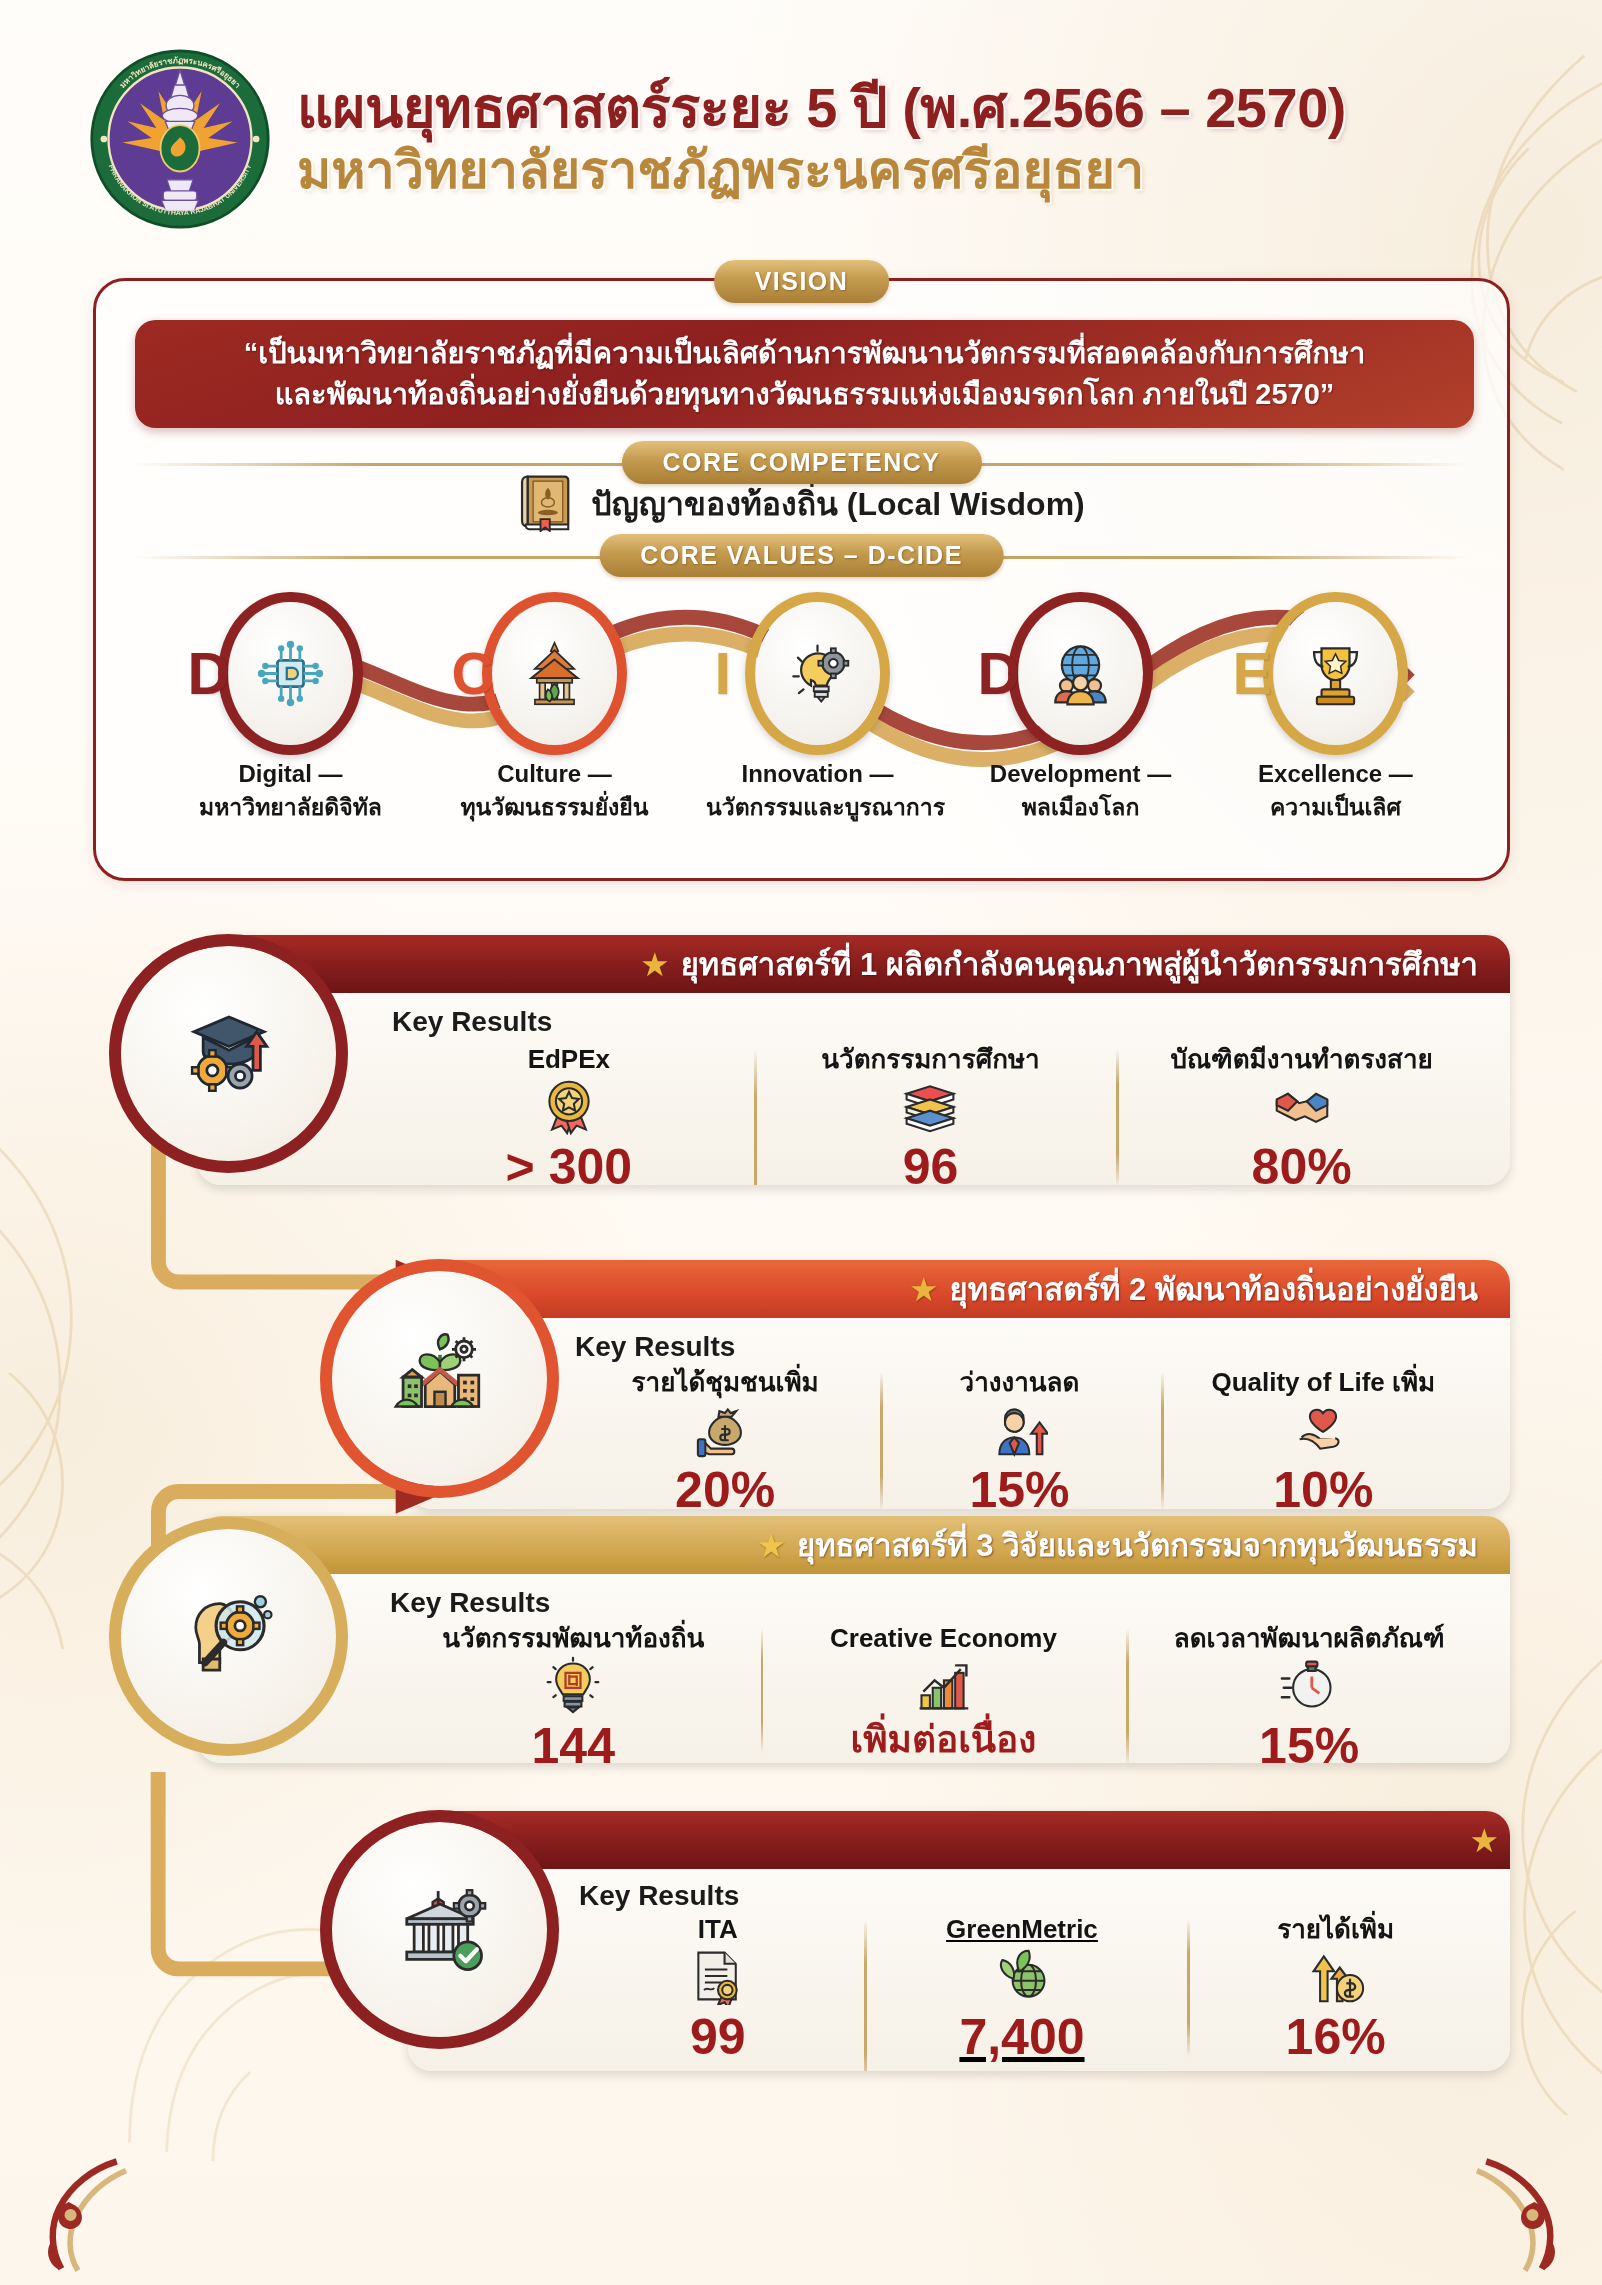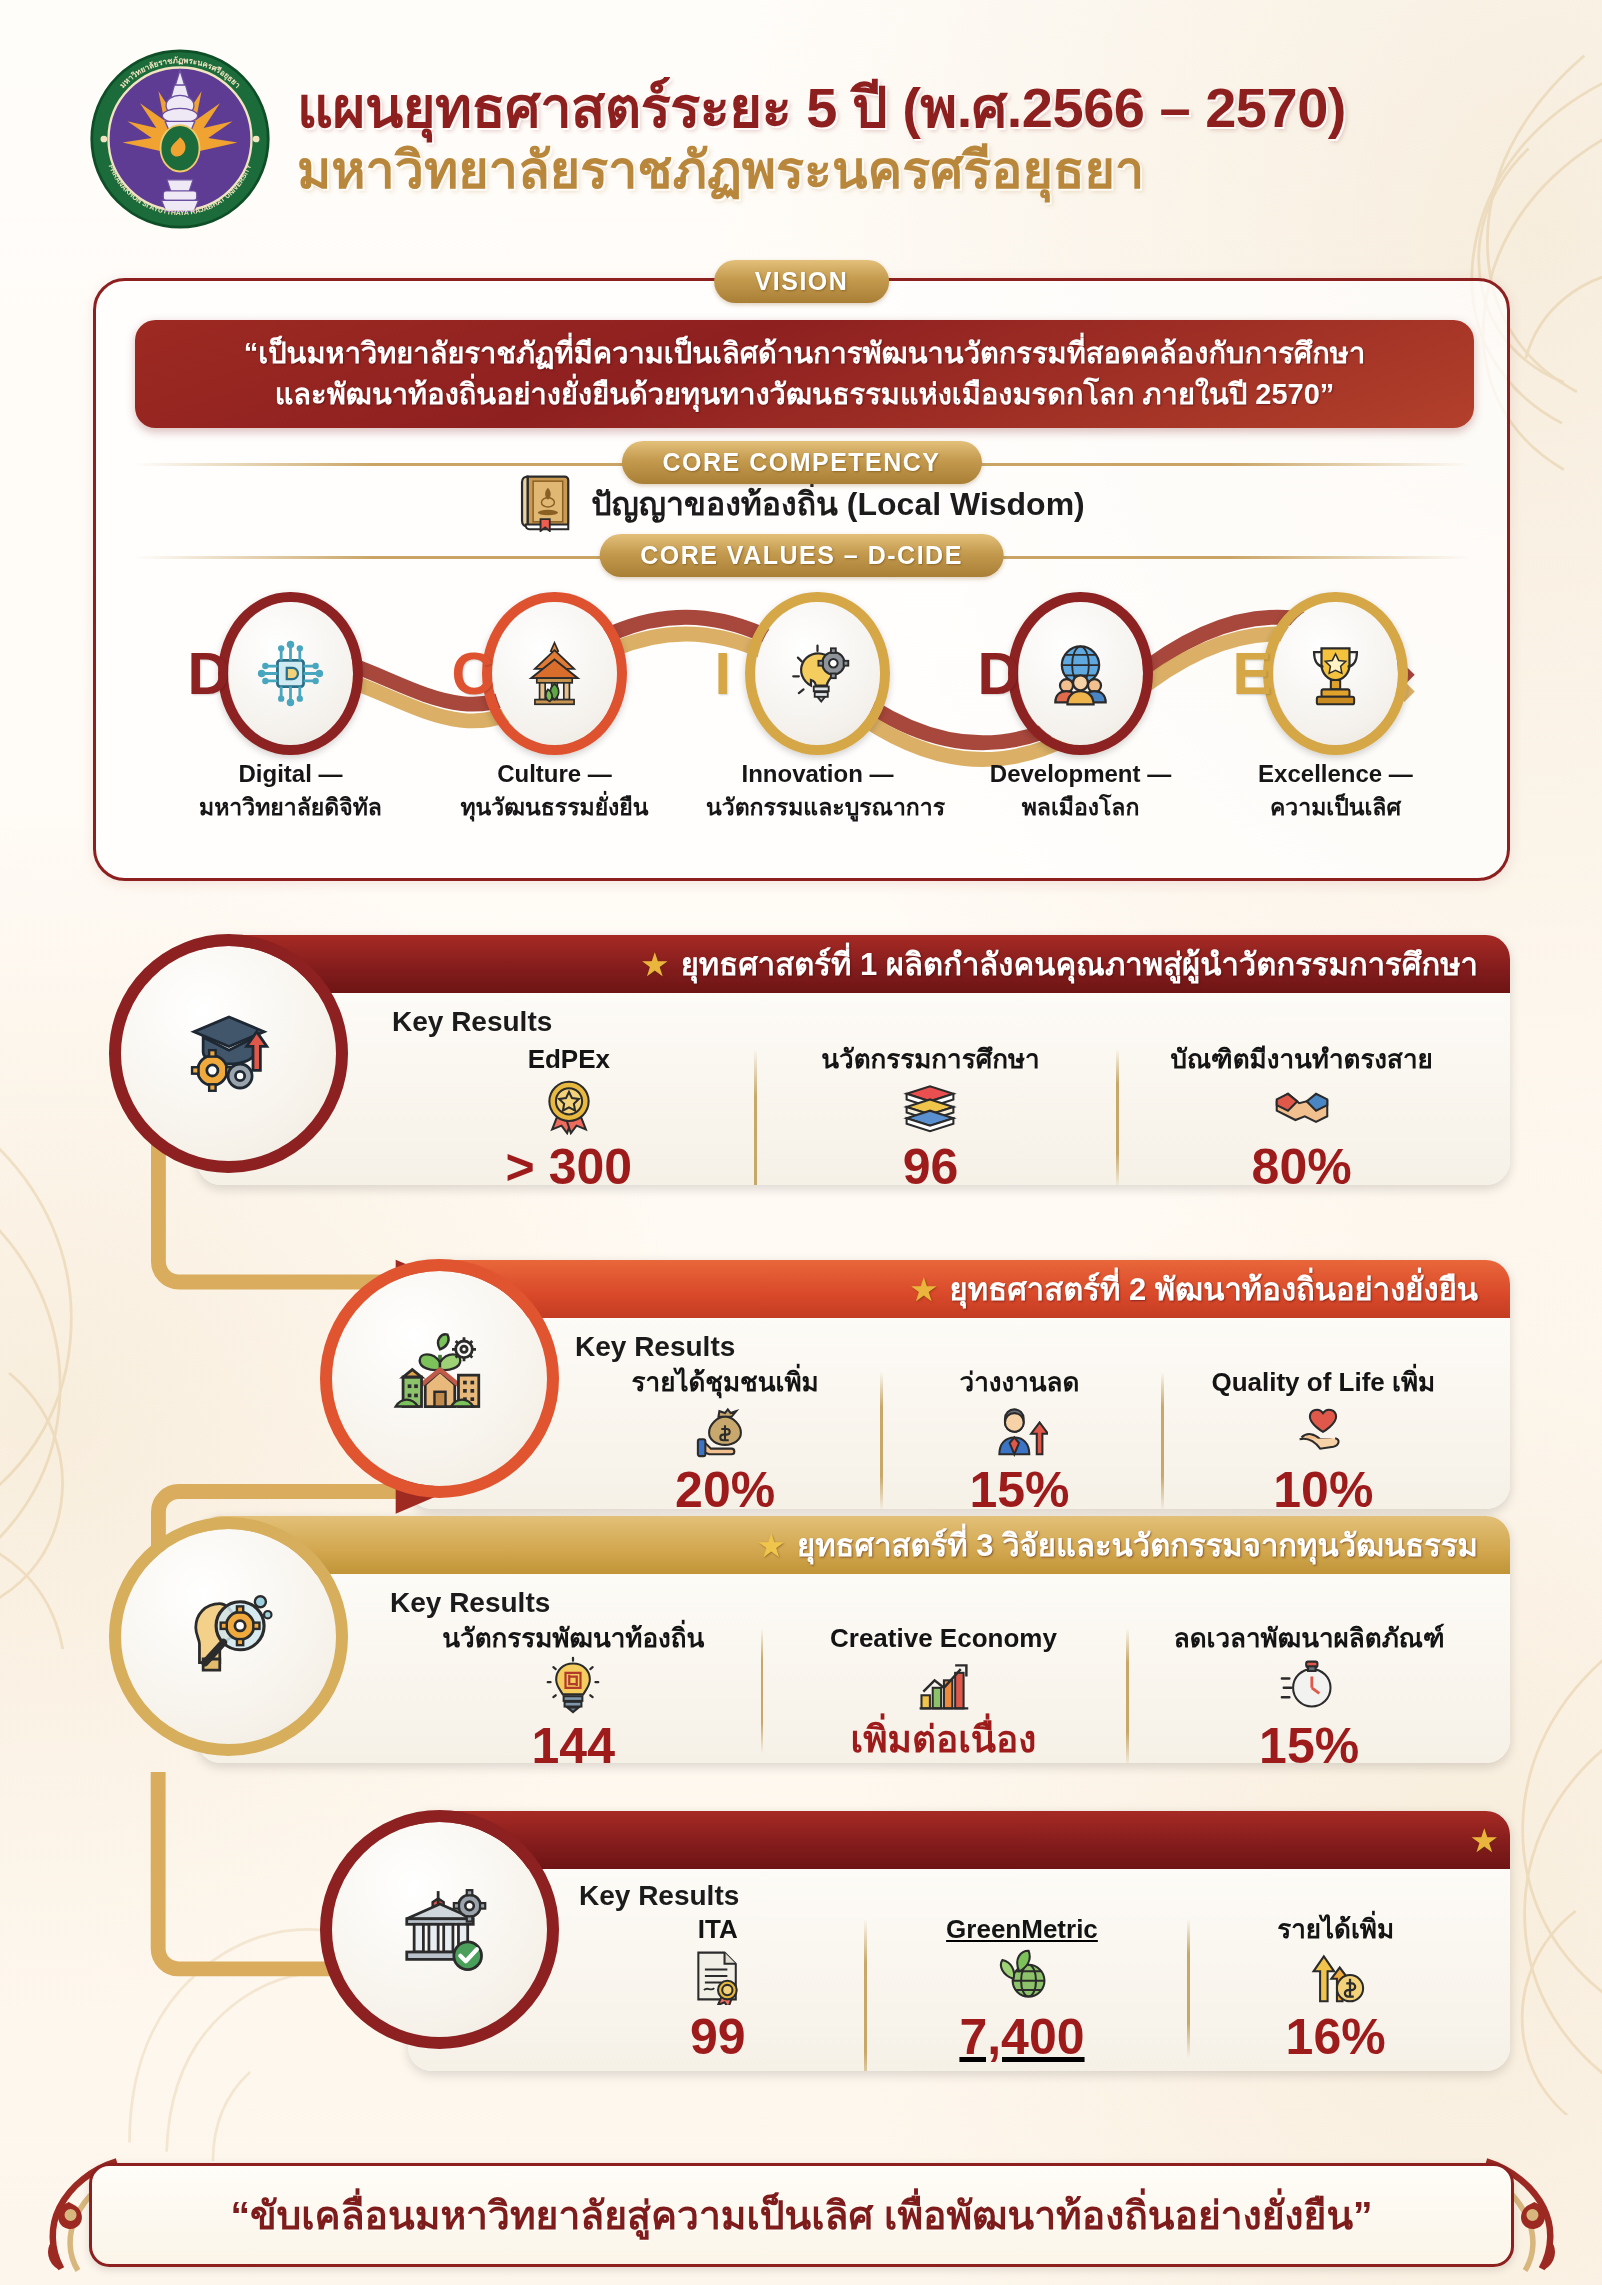--- a/index.html
+++ b/index.html
@@ -832,18 +832,15 @@
   </div>
   <div class="foot-orn" style="right:28px;transform:scaleX(-1);">
     <svg viewBox="0 0 120 132">
       <path d="M96 8C70 16 46 34 34 58c-10 20-10 44 2 66" fill="none" stroke="#9c2a22" stroke-width="7"></path>
       <path d="M106 18C82 28 62 46 52 68c-9 19-9 40 2 58" fill="none" stroke="#d8b77e" stroke-width="6"></path>
       <path d="M44 52c-10 4-14 14-10 22c4 8 16 10 22 2c5-7 2-18-8-22z" fill="#9c2a22"></path>
       <circle cx="46" cy="66" r="8" fill="#d8b77e" stroke="#9c2a22" stroke-width="3"></circle>
       <path d="M28 96c-6 8-4 20 6 26" fill="none" stroke="#9c2a22" stroke-width="6"></path>
     </svg>
   </div>
-  <div class="footer">
-    <span>“ขับเคลื่อนมหาวิทยาลัยสู่ความเป็นเลิศ เพื่อพัฒนาท้องถิ่นอย่างยั่งยืน”</span>
-  </div>
 
 </div>
 
 
 </body></html>

